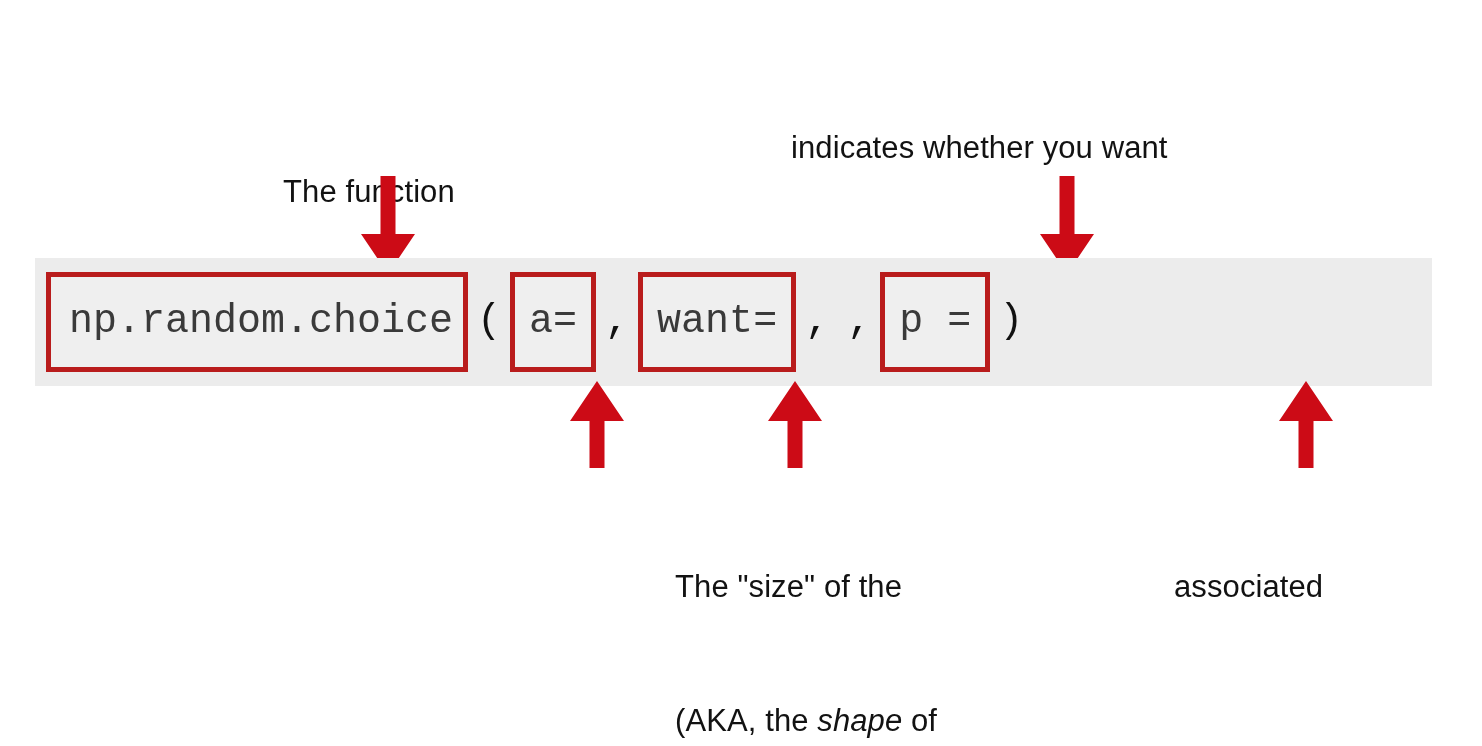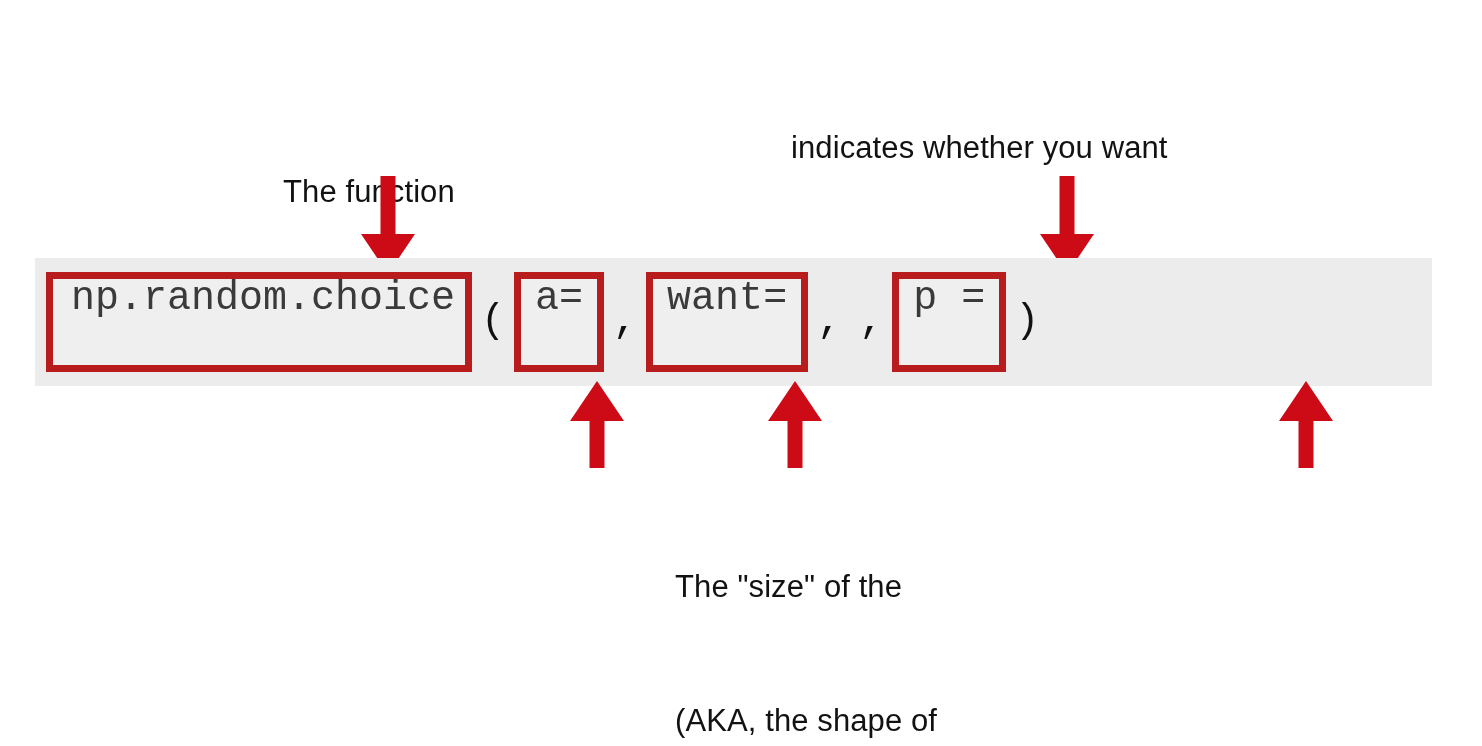--- a/index.html
+++ b/index.html
@@ -21,21 +21,21 @@
   .annot {
     position: absolute;
     font-family: "Liberation Sans", sans-serif;
     font-size: 31px;
     line-height: 44px;
     color: #121212;
     white-space: pre;
     letter-spacing: 0.1px;
   }
   .annot .ln { display: block; }
-  .annot .ital { }
+  .annot .ital { font-style: italic; }
 
   #annot-function-name   { left: 283px; top: 82px;  }
   #annot-replace         { left: 791px; top: 38px;  }
   #annot-array           { left: 262px; top: 477px; }
   #annot-size            { left: 675px; top: 477px; }
   #annot-shape           { left: 675px; top: 611px; }
   #annot-probabilities   { left: 1174px; top: 477px; }
 
   
   .arrow {
@@ -61,24 +61,25 @@
     font-family: "Liberation Mono", "DejaVu Sans Mono", monospace;
     font-size: 40px;
     line-height: 1;
     color: #1b1b1b;
     white-space: pre;
   }
 
   
   .code-slot {
     background: #efefef;
-    border: 7px solid #b91c1c;
+    border: 5px solid #b91c1c;
     box-sizing: border-box;
     height: 100px;
     display: flex;
+    align-items: center;
     justify-content: center;
     padding: 0 14px;
   }
   .code-slot .code-token {
     color: #3a3a3a;
   }
 
   
   .code-punct {
     padding: 0 9px;
@@ -171,16 +172,17 @@
 <div class="annot" id="annot-size">
   <span class="ln">The "size" of the</span>
 </div>
 
 <div class="annot" id="annot-shape">
   <span class="ln"><span>(AKA, the </span><span class="ital">shape</span><span> of</span></span>
   
 </div>
 
 <div class="annot" id="annot-probabilities">
+  <span class="ln">associated</span>
   
   
   
 </div>
 
 </body></html>

